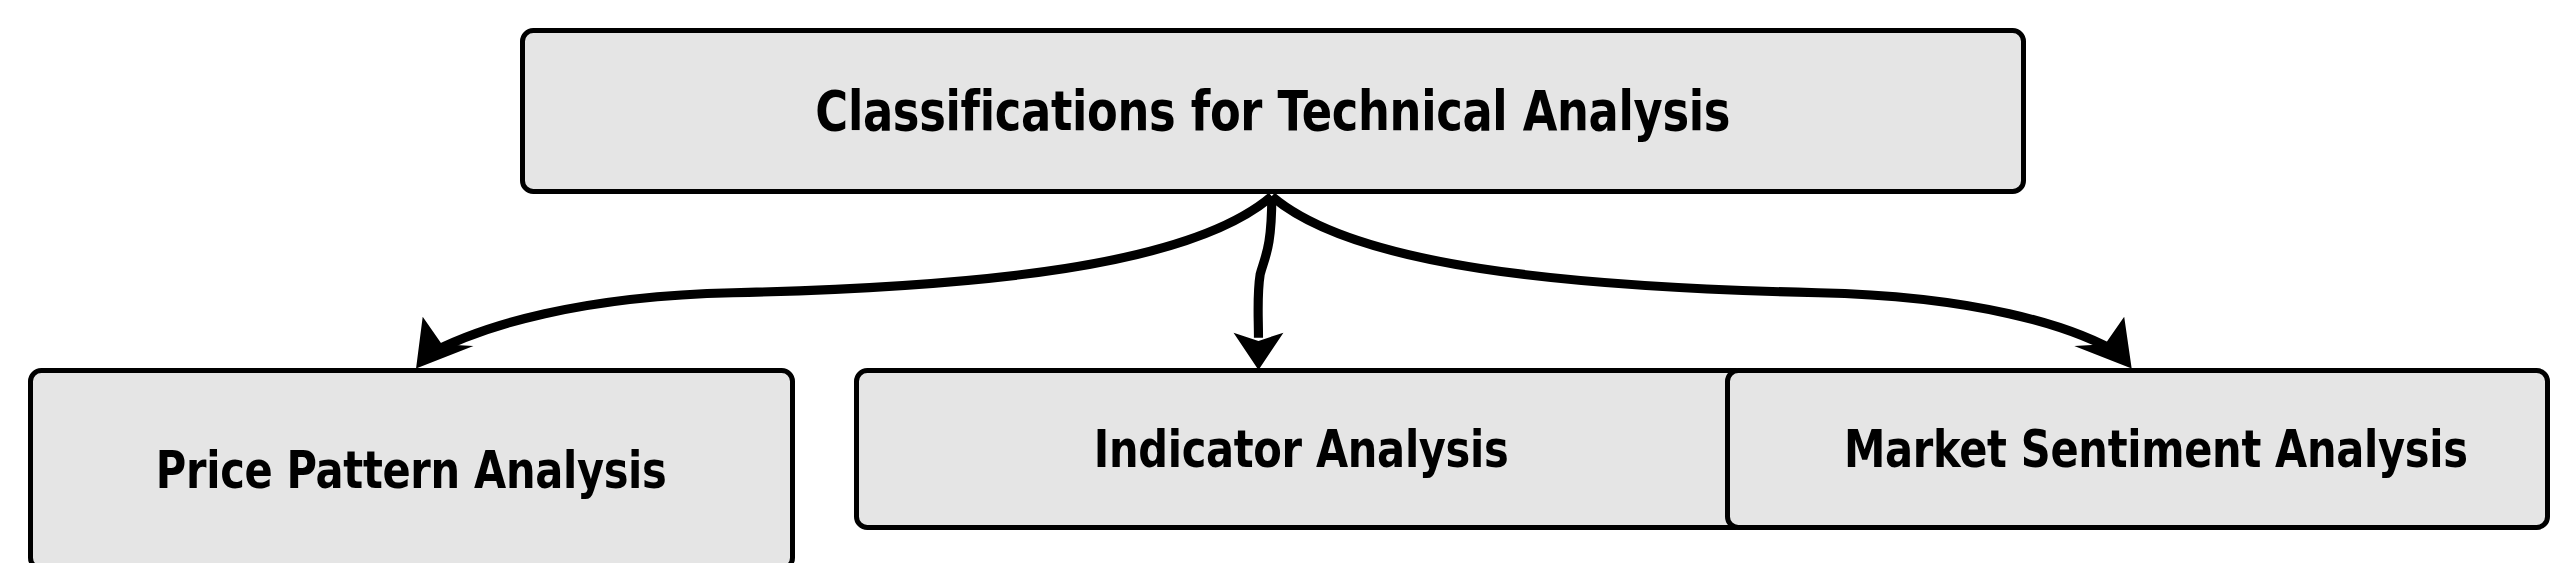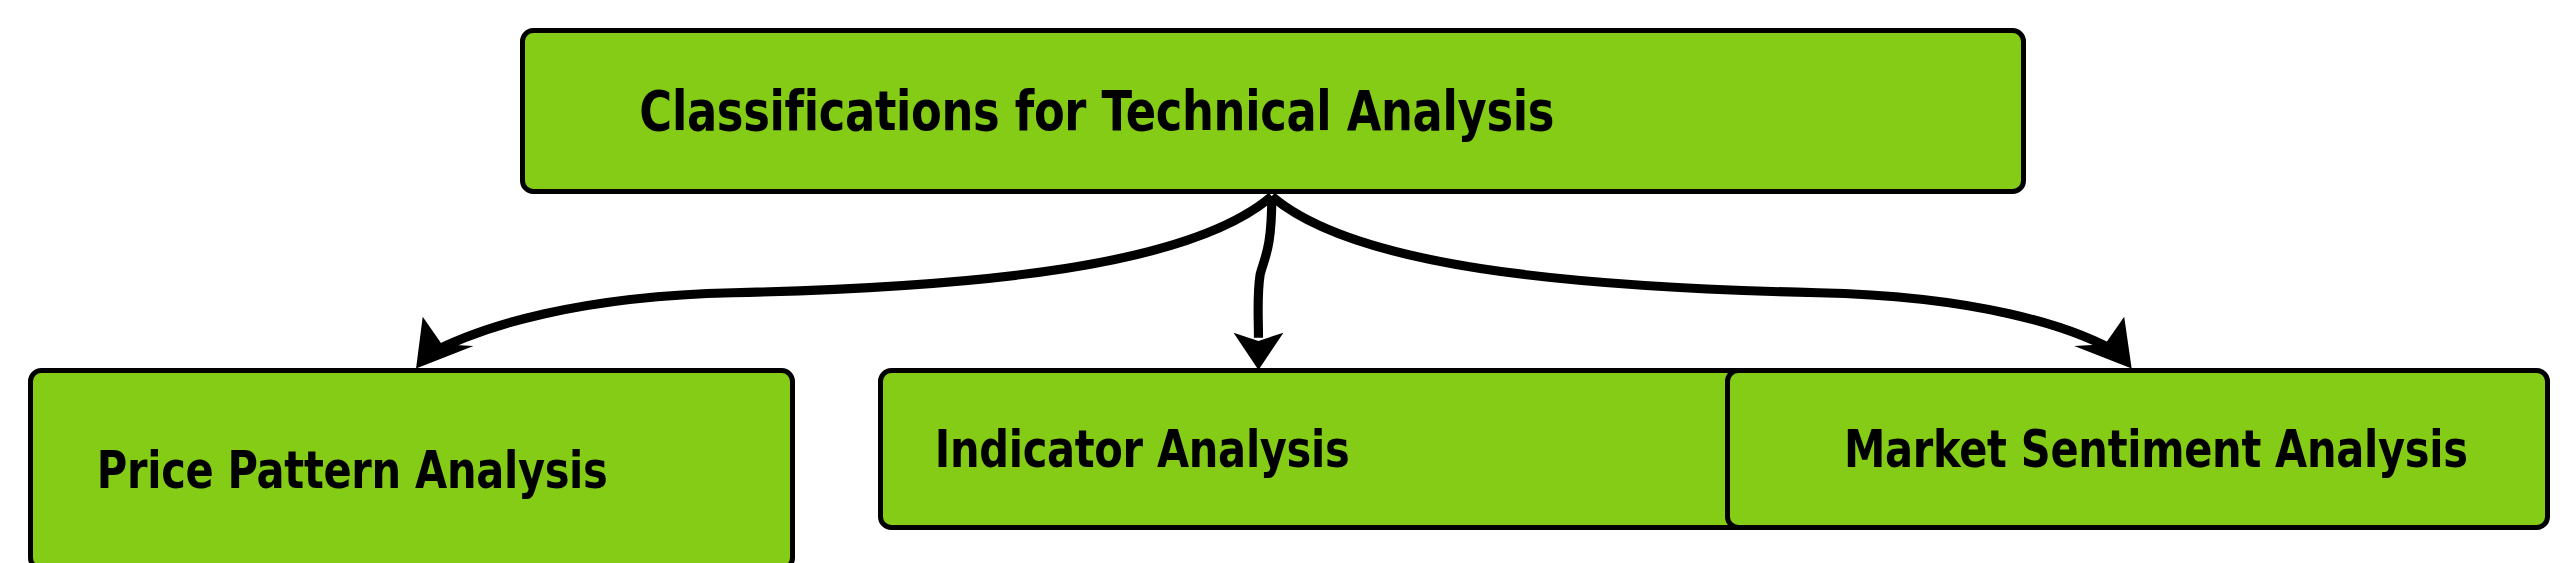--- a/index.html
+++ b/index.html
@@ -22,25 +22,26 @@
     position: absolute;
     left: 0;
     top: 0;
     width: 2576px;
     height: 563px;
     pointer-events: none;
   }
   .node {
     position: absolute;
     box-sizing: border-box;
-    background: #84cc16;
+    background: #e5e5e5;
     border: 5.8px solid #000000;
     border-radius: 13.3px;
     display: flex;
     align-items: center;
+    justify-content: center;
     z-index: 2;
   }
   .node-label {
     font-family: "DejaVu Sans", "Liberation Sans", sans-serif;
     font-weight: bold;
     color: #000000;
     white-space: nowrap;
     letter-spacing: -0.4px;
     transform: scaleX(0.80);
     transform-origin: center center;
@@ -57,21 +58,21 @@
     line-height: 1;
   }
   
   #node-price-pattern {
     left: 27.5px;
     top: 368px;
     width: 767px;
     height: 203px;
   }
   #node-indicator {
-    left: 878px;
+    left: 854px;
     top: 368px;
     width: 895px;
     height: 162px;
   }
   #node-market-sentiment {
     left: 1725px;
     top: 368px;
     width: 825px;
     height: 162px;
     padding-left: 36px;

